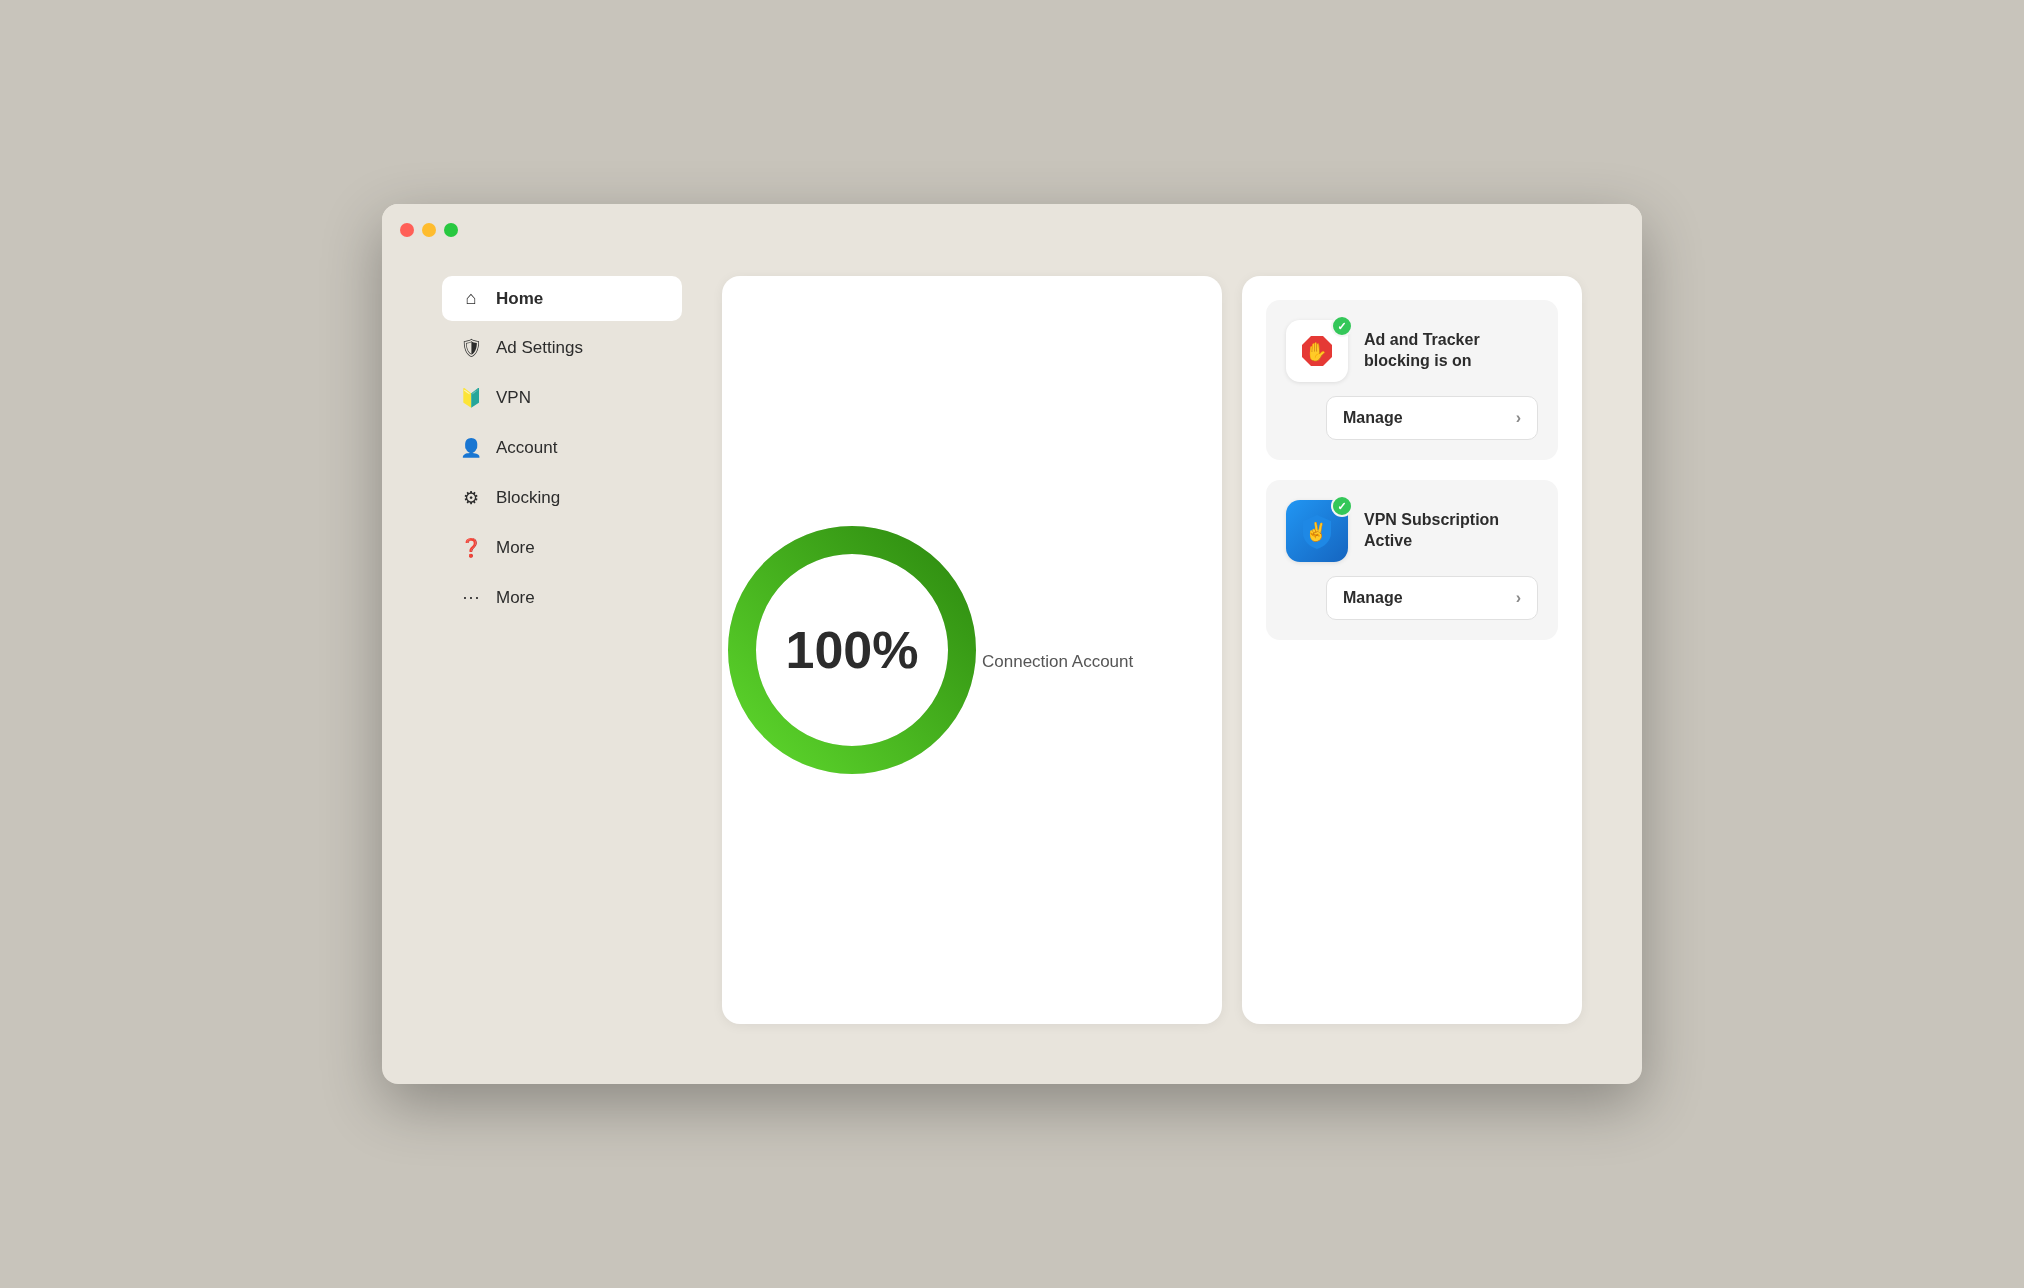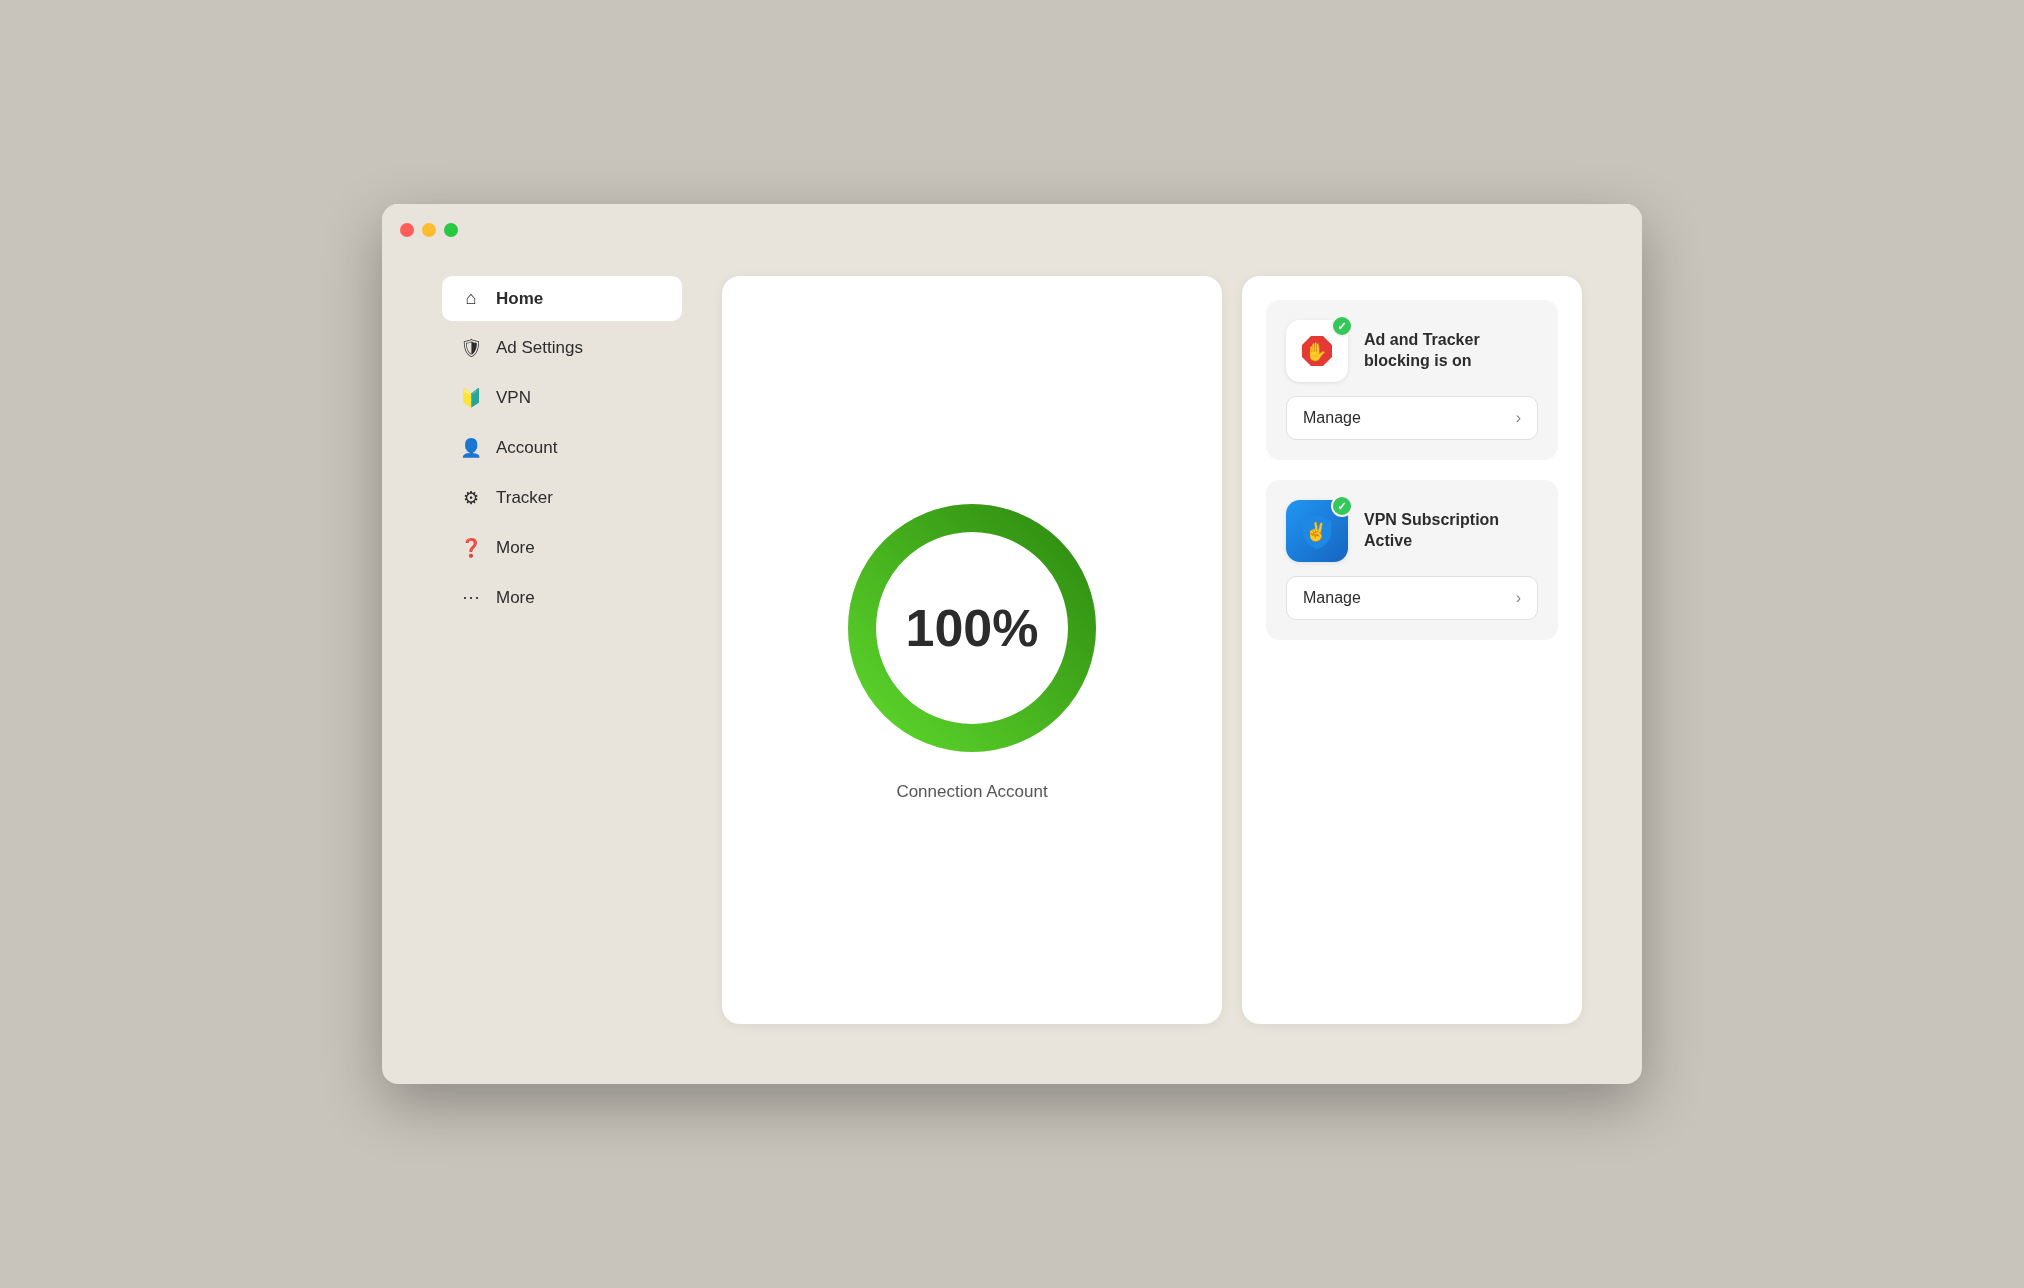--- a/index.html
+++ b/index.html
@@ -97,23 +97,22 @@
       display: flex;
       gap: 20px;
     }
 
     
     .main-card {
       flex: 1;
       background: #ffffff;
       border-radius: 18px;
       display: flex;
-      flex-direction: column;
-      align-items: center;
-      justify-content: center;
+      flex-direction: row;
+      align-items: center;
       box-shadow: 0 2px 12px rgba(0,0,0,0.06);
     }
 
     
     .donut-container {
       position: relative;
       width: 260px;
       height: 260px;
     }
 
@@ -232,23 +231,24 @@
     .manage-btn {
       display: flex;
       align-items: center;
       justify-content: space-between;
       background: #ffffff;
       border: 1.5px solid #e0e0e0;
       border-radius: 10px;
       padding: 12px 16px;
       cursor: pointer;
       font-size: 16px;
-      font-weight: 400;
+      font-weight: 700;
       color: #2c2c2c;
       transition: background 0.15s;
+      margin-left: 40px;
     }
 
     .chevron {
       font-size: 16px;
       color: #888;
     }
 
     
     .vpn-icon-bg {
       background: linear-gradient(135deg, #2196f3, #1565c0);
@@ -282,21 +282,21 @@
       <div class="sidebar-item">
         <span class="sidebar-icon">🔰</span>
         <span>VPN</span>
       </div>
       <div class="sidebar-item">
         <span class="sidebar-icon">👤</span>
         <span>Account</span>
       </div>
       <div class="sidebar-item">
         <span class="sidebar-icon">⚙</span>
-        <span>Tracker</span>
+        <span>Blocking</span>
       </div>
       <div class="sidebar-item">
         <span class="sidebar-icon">❓</span>
         <span>More</span>
       </div>
       <div class="sidebar-item">
         <span class="sidebar-icon">···</span>
         <span>More</span>
       </div>
     </nav>

